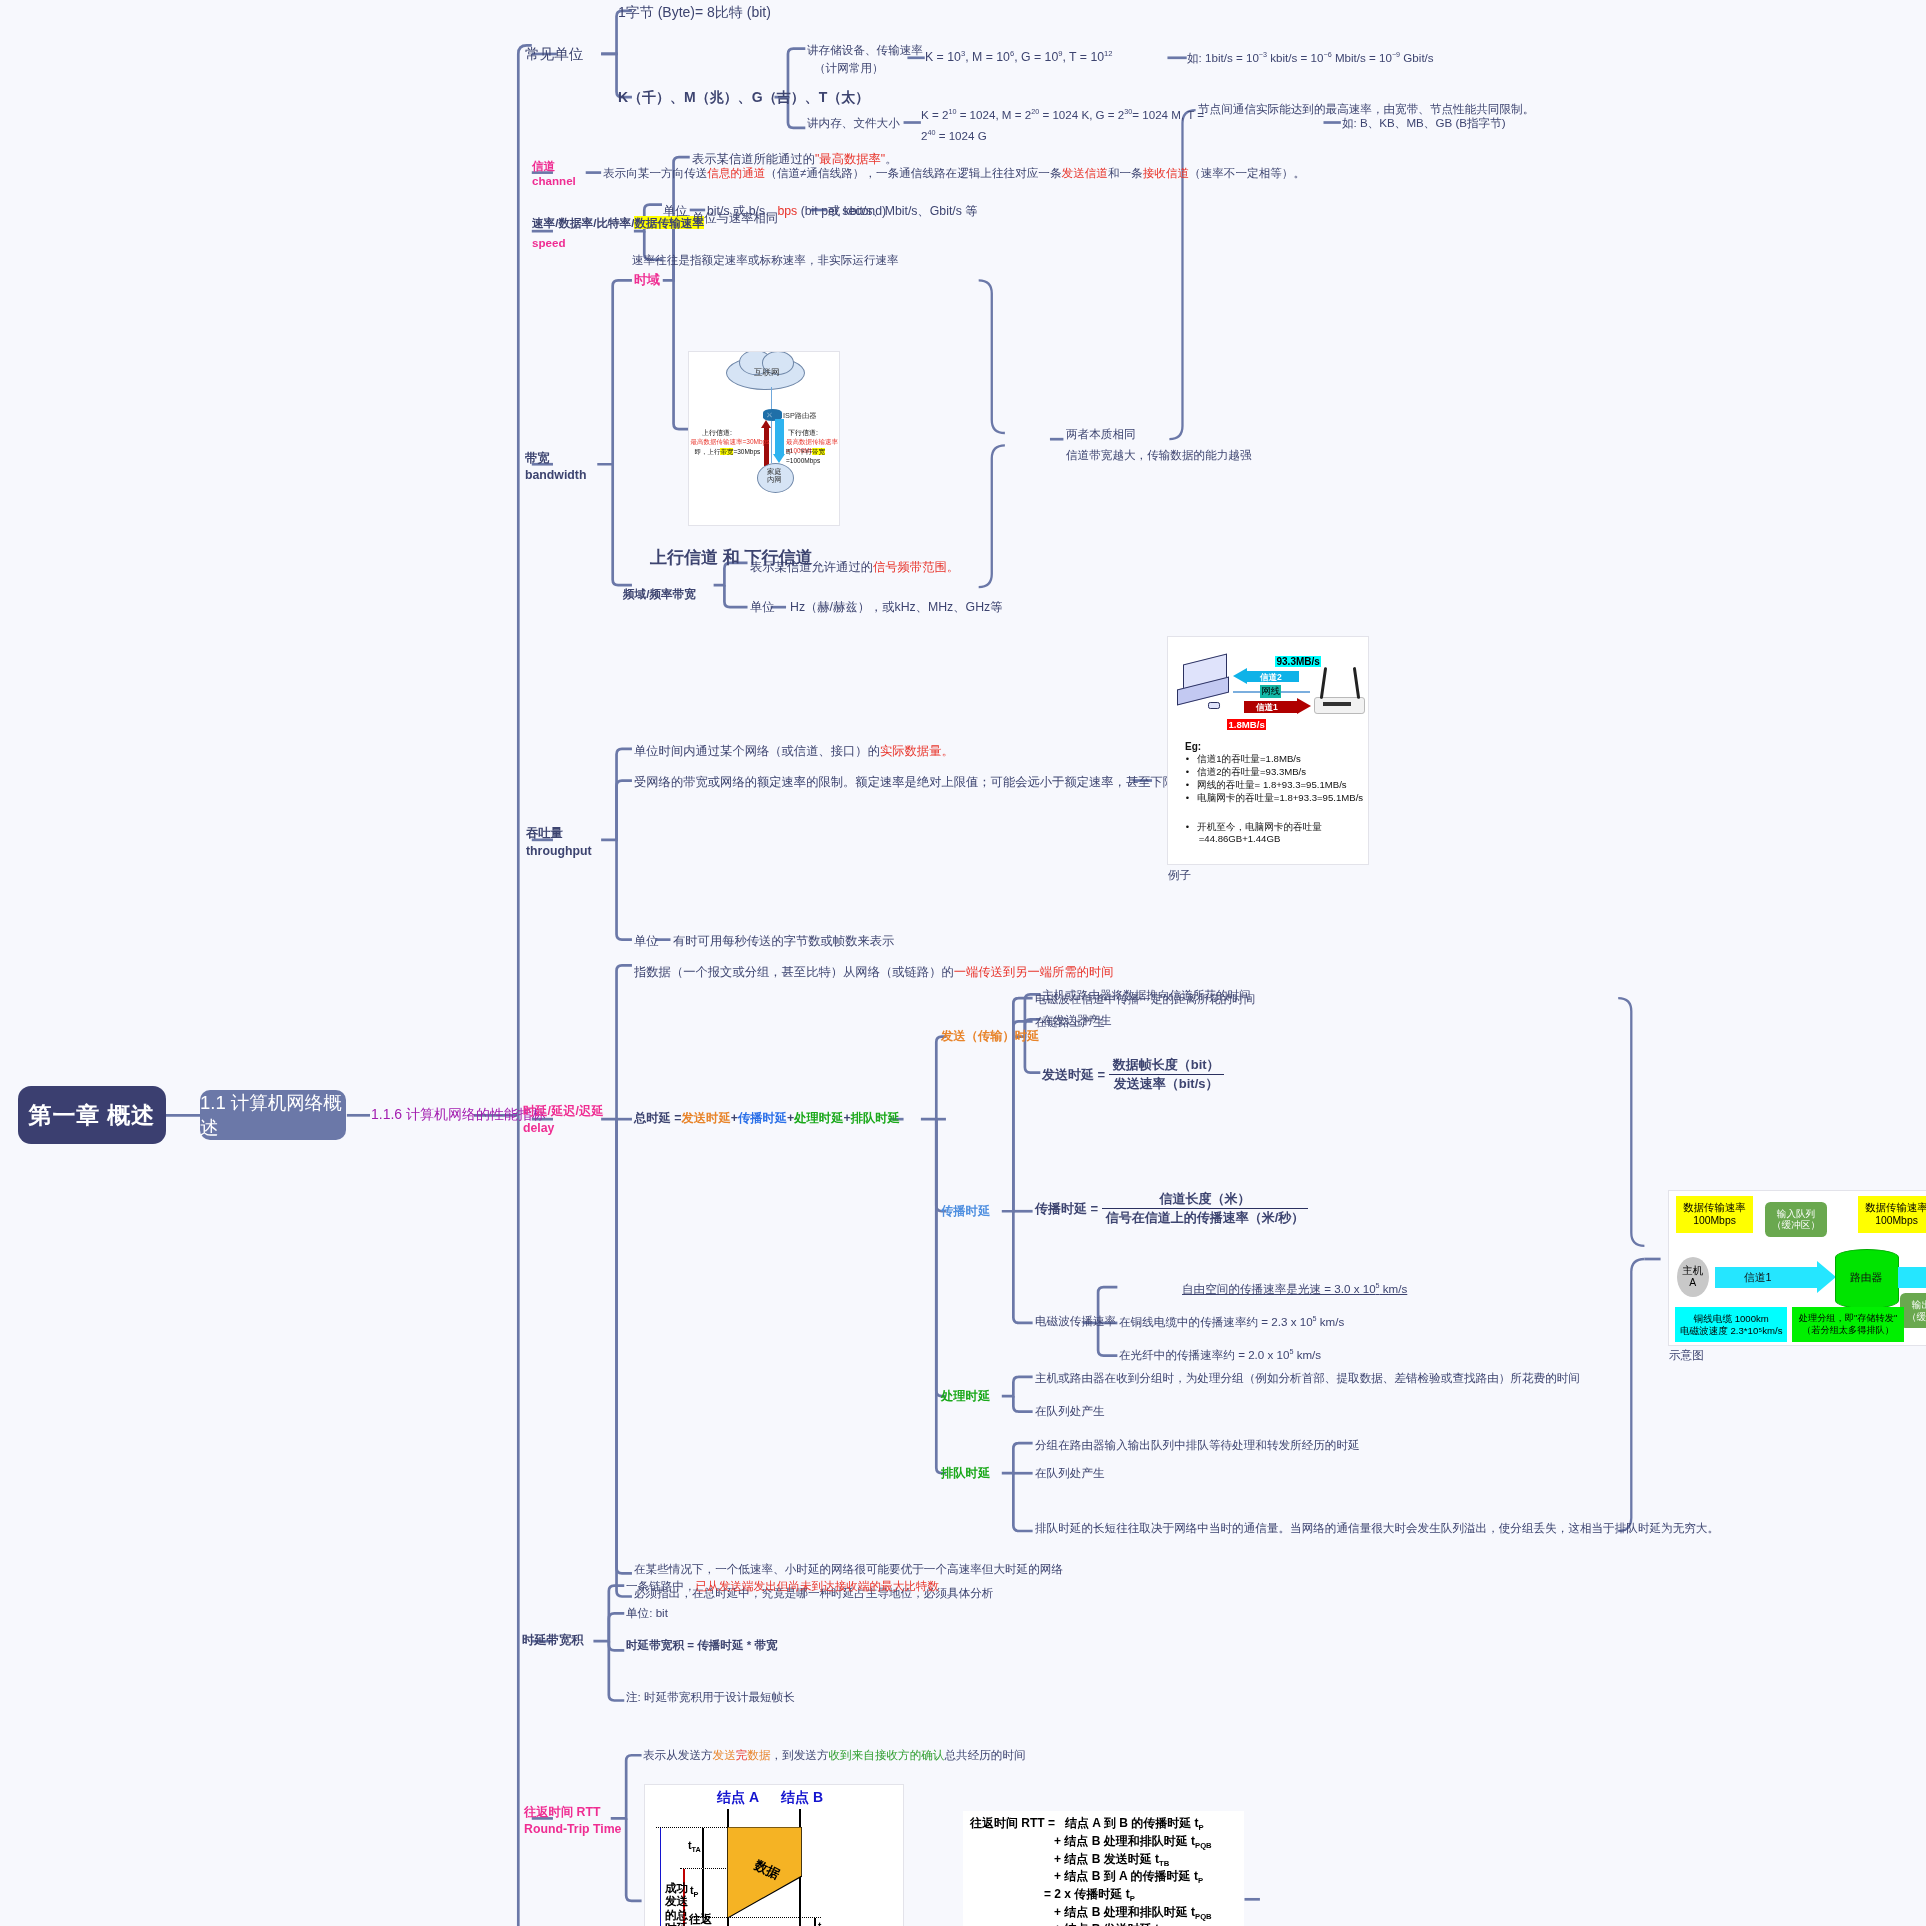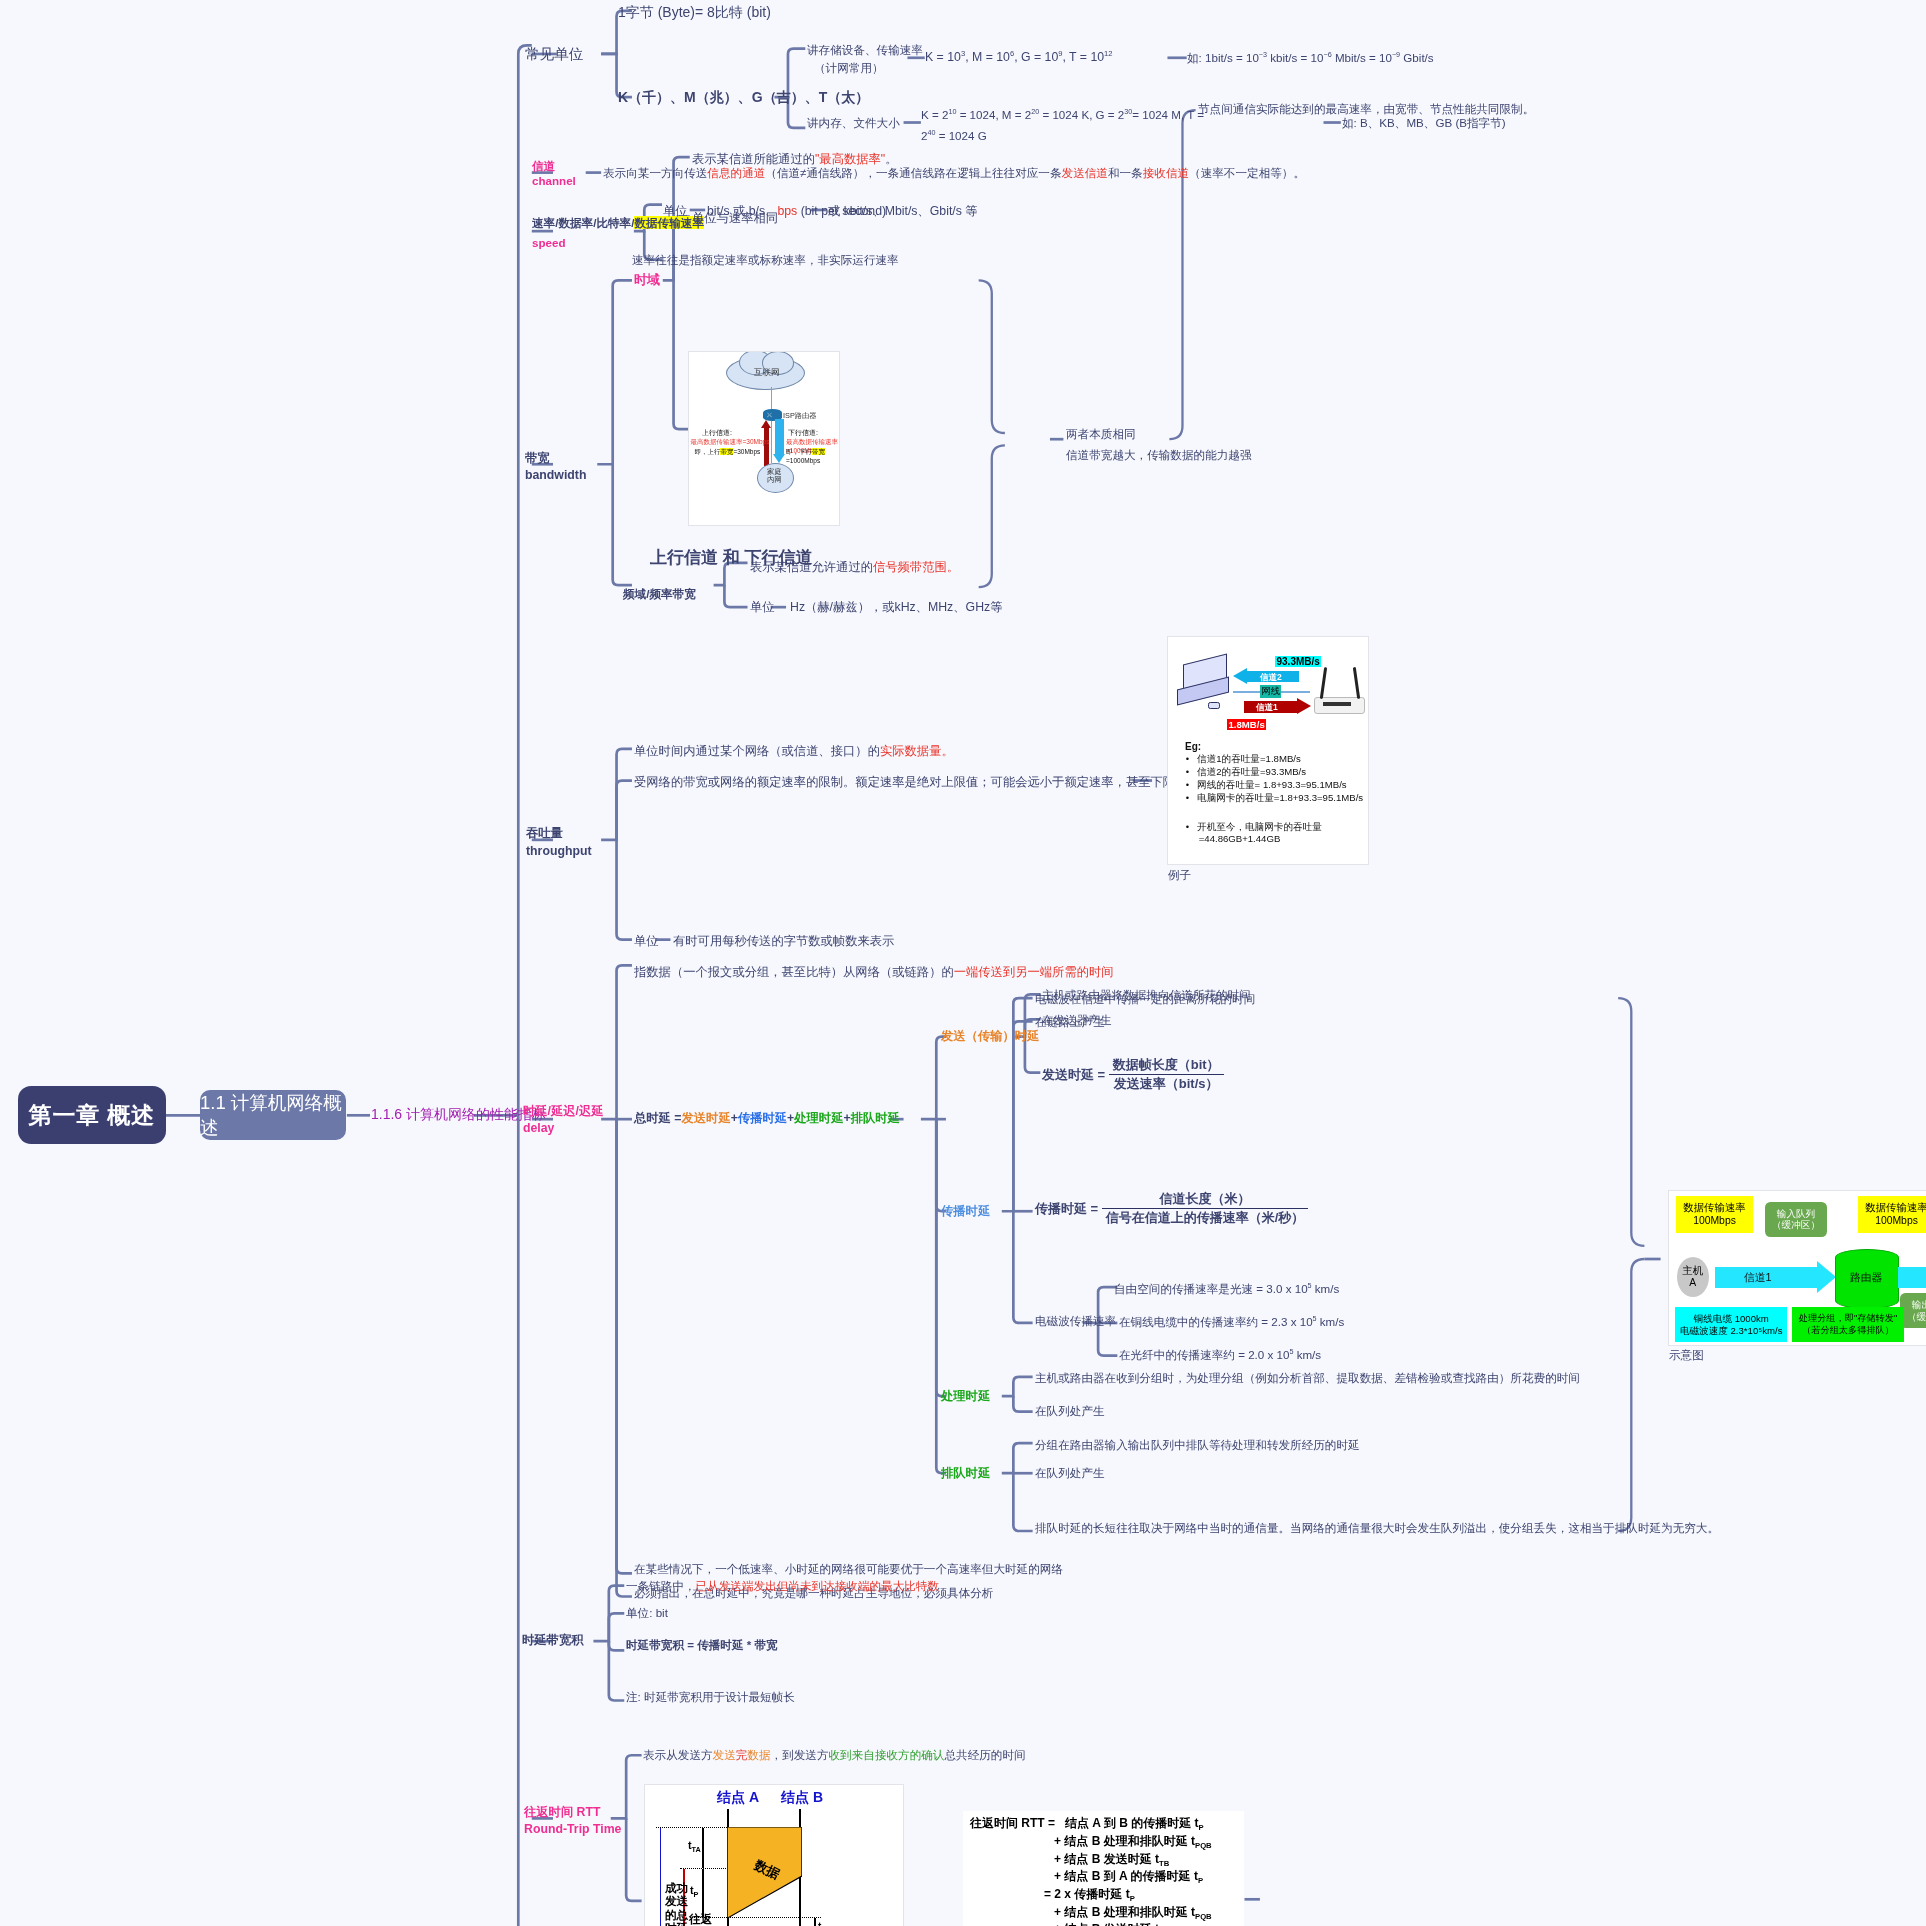--- a/index.html
+++ b/index.html
@@ -377,21 +377,21 @@
 <div class="txt t30" style="left:1035px;top:992px;">电磁波在信道中传播一定的距离所花的时间</div>
 <div class="txt t30" style="left:1035px;top:1015px;">在链路上产生</div>
 <div class="txt t34 b" style="left:1035px;top:1190px;">
   <span style="vertical-align:middle;">传播时延 =</span>
   <span class="frac">
     <span class="num">信道长度（米）</span>
     <span class="den">信号在信道上的传播速率（米/秒）</span>
   </span>
 </div>
 <div class="txt t30" style="left:1035px;top:1314px;">电磁波传播速率</div>
-<div class="txt t30" style="left:1114px;top:1281px;">自由空间的传播速率是光速 = 3.0 x 10<sup>5</sup> km/s</div>
+<div class="txt t30" style="left:1182px;top:1281px;text-decoration:underline;">自由空间的传播速率是光速 = 3.0 x 10<sup>5</sup> km/s</div>
 <div class="txt t30" style="left:1119px;top:1314px;">在铜线电缆中的传播速率约 = 2.3 x 10<sup>5</sup> km/s</div>
 <div class="txt t30" style="left:1119px;top:1347px;">在光纤中的传播速率约 = 2.0 x 10<sup>5</sup> km/s</div>
 
 <div class="txt t32 green b" style="left:941px;top:1388px;">处理时延</div>
 <div class="txt t30" style="left:1035px;top:1371px;">主机或路由器在收到分组时，为处理分组（例如分析首部、提取数据、差错检验或查找路由）所花费的时间</div>
 <div class="txt t30" style="left:1035px;top:1404px;">在队列处产生</div>
 
 <div class="txt t32 green b" style="left:941px;top:1465px;">排队时延</div>
 <div class="txt t30" style="left:1035px;top:1438px;">分组在路由器输入输出队列中排队等待处理和转发所经历的时延</div>
 <div class="txt t30" style="left:1035px;top:1466px;">在队列处产生</div>

